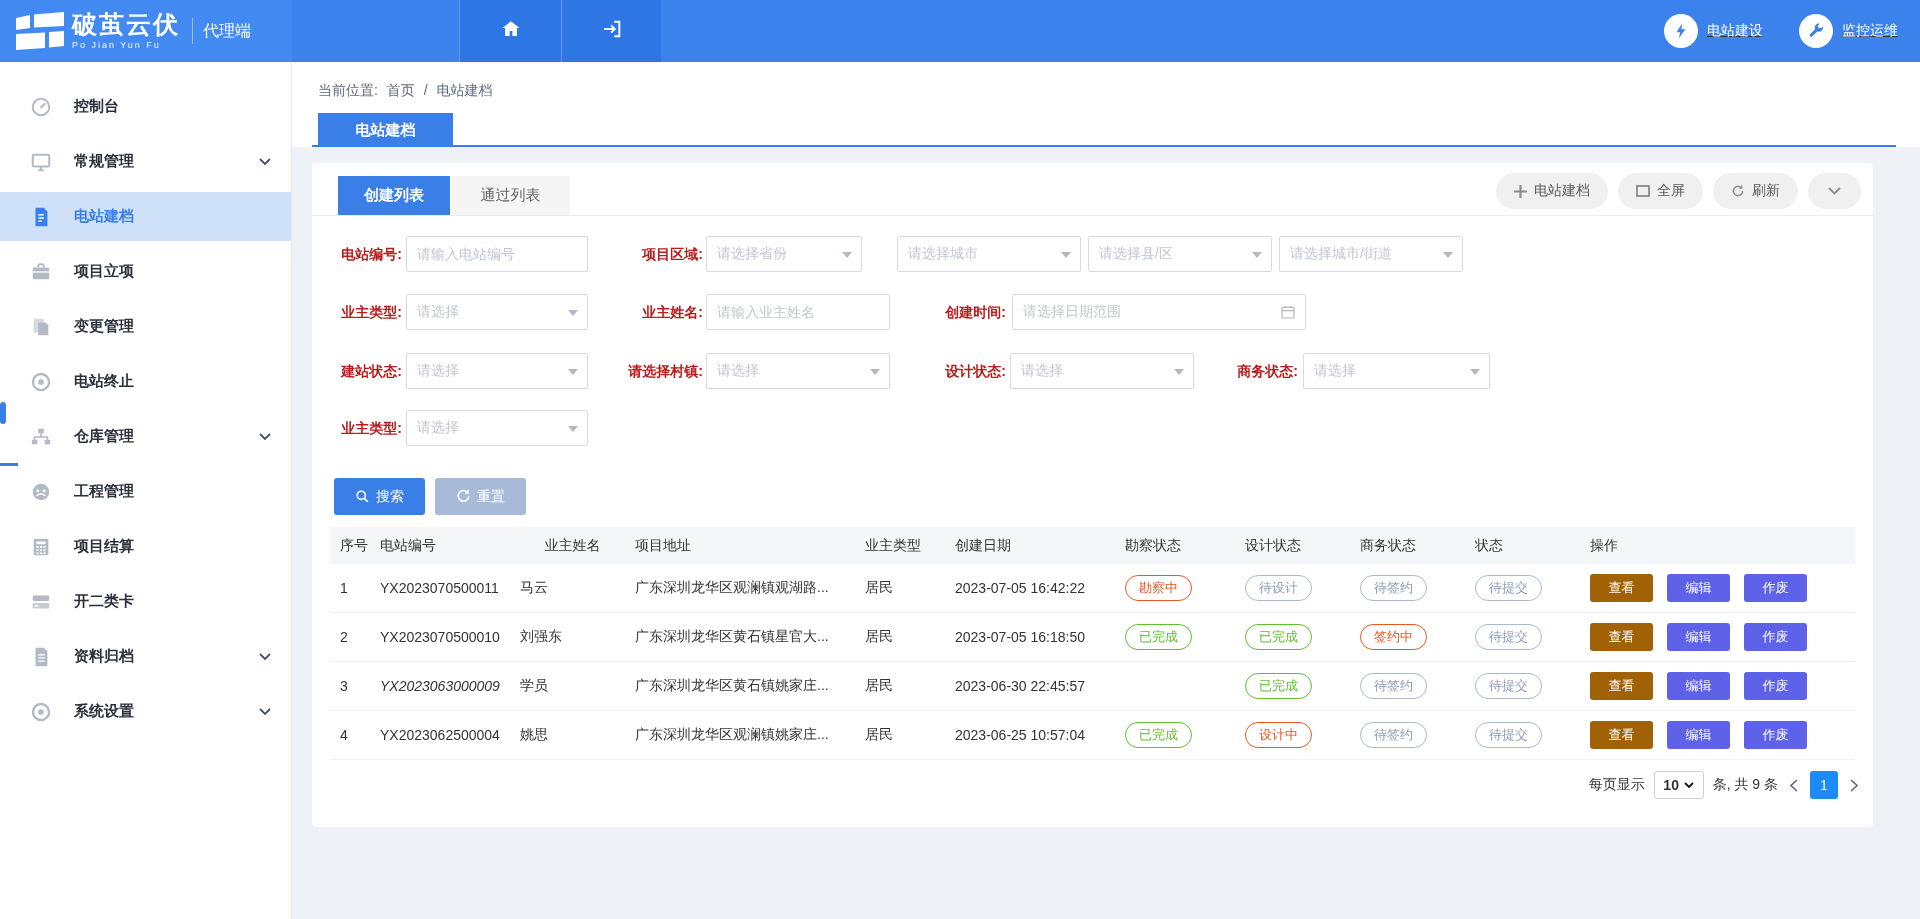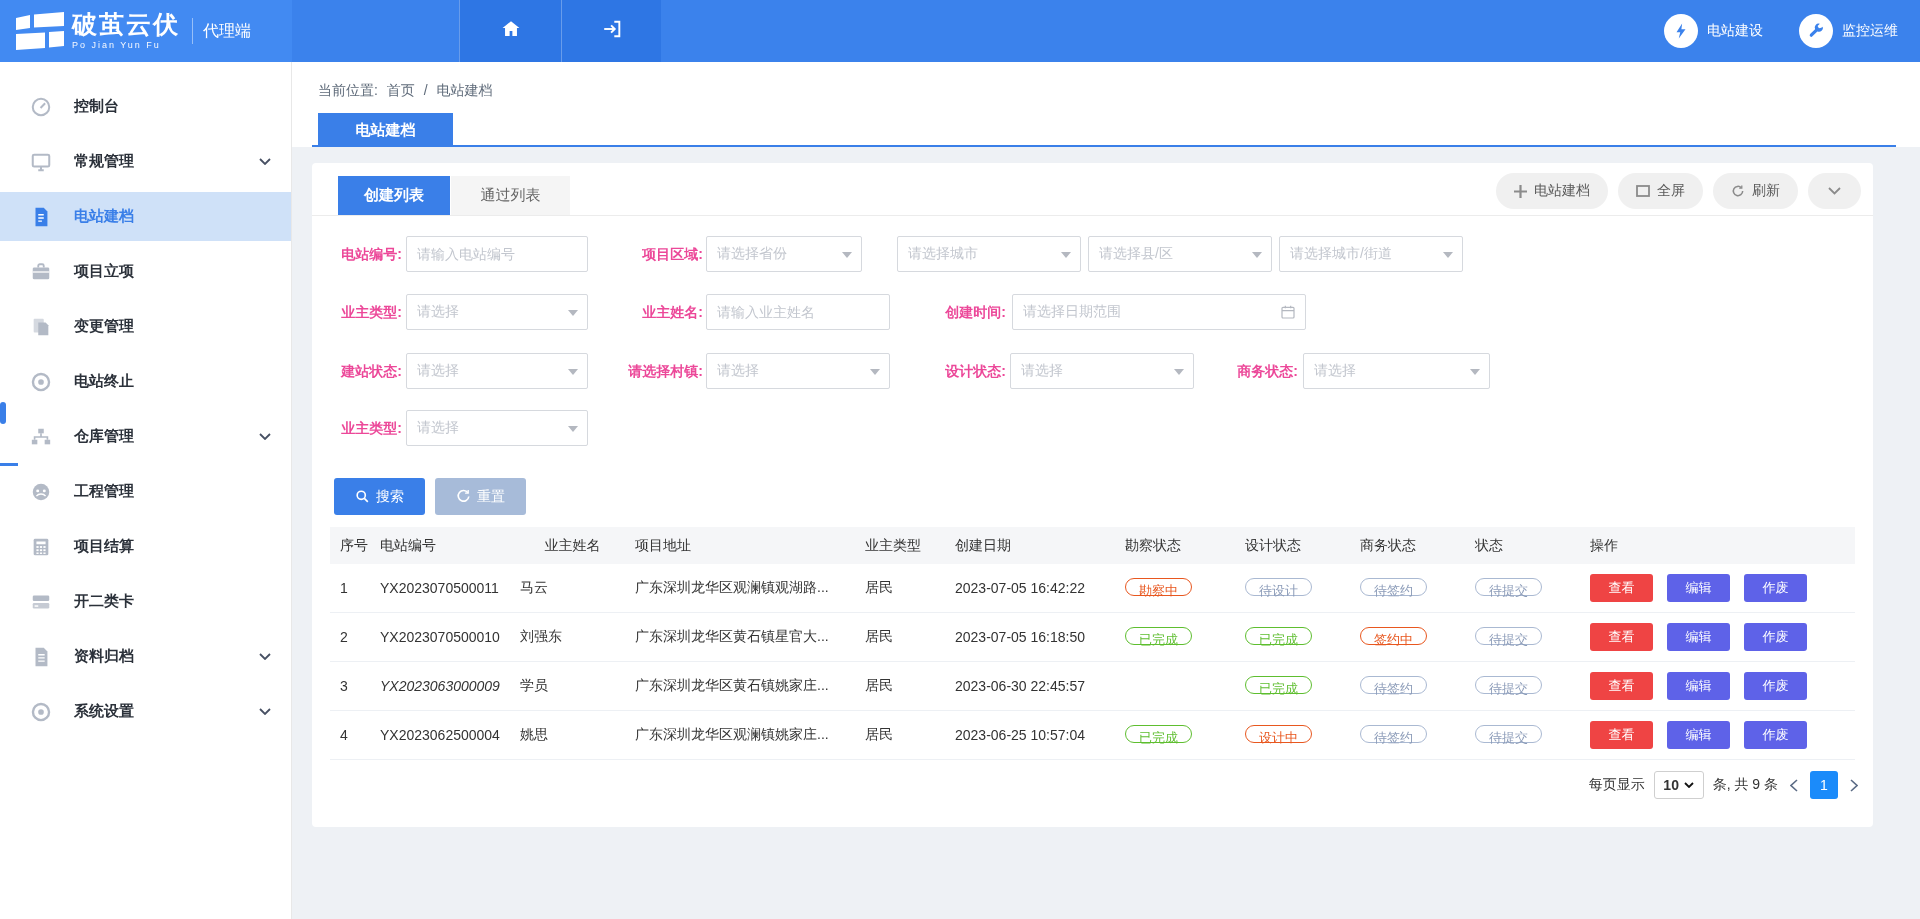--- a/index.html
+++ b/index.html
@@ -20,21 +20,21 @@
   .portal-label { color:#fff; font-size:16px; }
   .tb-section { position:absolute; top:0; height:62px; background:#2e76e4; display:flex; align-items:center; justify-content:center; }
   .tb-user { left:292px; width:167px; }
   .tb-home { left:459px; width:102px; border-left:1px solid rgba(255,255,255,.28); }
   .tb-logout { left:561px; width:100px; border-left:1px solid rgba(255,255,255,.28); }
   .avatar-circle { width:36px; height:36px; border-radius:50%; background:#fff; display:flex; align-items:center; justify-content:center; margin-right:10px; }
   .avatar-circle svg { width:22px; height:22px; }
   .tb-username { color:#fff; font-size:15px; font-weight:700; }
   .tb-icon svg { width:22px; height:22px; }
   .tb-right { position:absolute; right:22px; top:0; height:62px; display:flex; align-items:center; gap:36px; }
-  .tb-nav-item { display:flex; align-items:center; gap:9px; cursor:pointer; }
+  .tb-nav-item { display:flex; align-items:center; gap:9px; cursor:pointer;text-decoration:underline; }
   .nav-circle { width:34px; height:34px; border-radius:50%; background:#fff; display:flex; align-items:center; justify-content:center; }
   .nav-circle svg { width:18px; height:18px; }
   .tb-nav-label { color:#fff; font-size:14px; }
   
   .sidebar { position:absolute; left:0; top:62px; width:292px; height:857px; background:#fff; border-right:1px solid #e8e8e8; z-index:20; }
   .side-item { position:relative; height:49px; margin-bottom:6px; display:flex; align-items:center; cursor:pointer; }
   .side-list { padding-top:20px; }
   .side-icon { width:22px; height:22px; margin-left:30px; color:#b3bac6; flex:none; }
   .side-icon svg { width:22px; height:22px; display:block; }
   .side-label { margin-left:22px; font-size:15px; font-weight:700; color:#2b313a; }
@@ -54,44 +54,44 @@
   .card-tab { position:absolute; top:13px; height:39px; display:flex; align-items:center; justify-content:center; font-size:15px; cursor:pointer; }
   .card-tab.t1 { left:26px; width:112px; background:#3a7fe8; color:#fff; font-weight:700; }
   .card-tab.t2 { left:139px; width:119px; background:#f5f5f5; color:#666; }
   .tabs-border { position:absolute; left:0; top:52px; width:100%; height:1px; background:#ececec; }
   .toolbar { position:absolute; top:10px; right:12px; display:flex; gap:10px; }
   .pill-btn { height:36px; border-radius:18px; background:#f0f0f0; border:none; color:#595959; font-size:14px; display:flex; align-items:center; gap:7px; padding:0 18px; cursor:pointer; font-family:inherit; }
   .pill-btn svg { color:#8b8b8b; }
   .pill-btn.sm { padding:0 20px; }
   
   .frow { position:absolute; left:0; right:0; height:36px; }
-  .f-label { position:absolute; top:0; height:36px; line-height:36px; font-size:14px; font-weight:700; color:#ec4899; text-align:right; white-space:nowrap; }
+  .f-label { position:absolute; top:0; height:36px; line-height:36px; font-size:14px; font-weight:700; color:#b91c1c; text-align:right; white-space:nowrap; }
   .ctrl { position:absolute; top:0; height:36px; border:1px solid #d6d9de; border-radius:2px; background:#fff; }
   .ctrl input { width:100%; height:34px; border:none; outline:none; padding:0 10px; font-size:14px; color:#333; background:transparent; font-family:inherit; }
   .ctrl input::placeholder { color:#c2c6ce; }
   .selectbox { display:flex; align-items:center; padding:0 26px 0 10px; cursor:pointer; }
   .selectbox .ph { color:#c2c6ce; font-size:14px; white-space:nowrap; overflow:hidden; }
   .sel-arrow { position:absolute; right:9px; top:15px; width:0; height:0; border-left:5px solid transparent; border-right:5px solid transparent; border-top:6px solid #b4b8c0; }
   .datebox { display:flex; align-items:center; padding:0 34px 0 10px; cursor:pointer; }
   .datebox .ph { color:#c2c6ce; font-size:14px; }
   .date-icon { position:absolute; right:9px; top:9px; color:#b4b8c0; }
   .btn-row { position:absolute; top:315px; left:0; height:37px; }
   .search-btn { position:absolute; left:22px; top:0; width:91px; height:37px; background:#3a7fe8; border:none; border-radius:3px; color:#fff; font-size:14px; display:flex; align-items:center; justify-content:center; gap:6px; cursor:pointer; font-family:inherit; }
   .reset-btn { position:absolute; left:123px; top:0; width:91px; height:37px; background:#a7bbd9; border:none; border-radius:3px; color:#fff; font-size:14px; display:flex; align-items:center; justify-content:center; gap:6px; cursor:pointer; font-family:inherit; }
   
   .table { position:absolute; left:18px; right:18px; top:364px; }
   .trow { display:flex; align-items:center; height:49px; border-bottom:1px solid #edf0f4; }
   .trow.head { height:37px; background:#f5f6f8; border-bottom:none; }
   .tcell { flex:none; padding-left:10px; font-size:14px; color:#333; white-space:nowrap; overflow:hidden; }
-  .pill { display:inline-block; height:18px; line-height:24px; padding:0 13px; border-radius:13px; font-size:13px; border:1px solid; background:#fff; }
+  .pill { display:inline-block; height:26px; line-height:24px; padding:0 13px; border-radius:13px; font-size:13px; border:1px solid; background:#fff; }
   .pill.orange { color:#e8571f; border-color:#e8571f; }
   .pill.green { color:#5ebe2f; border-color:#5ebe2f; }
   .pill.pending { color:#8b9bb8; border-color:#aab9d2; }
   .act-btn { width:63px; height:28px; border:none; border-radius:3px; color:#fff; font-size:13px; margin-right:14px; cursor:pointer; font-family:inherit; }
-  .act-view { background:#ef4444; }
+  .act-view { background:#a16207; }
   .act-purple { background:#5e62e8; }
   
   .pagination { position:absolute; right:12px; top:607px; height:30px; display:flex; align-items:center; gap:9px; font-size:14px; color:#333; }
   .pp-select { width:50px; height:28px; border:1px solid #cfcfcf; border-radius:3px; display:flex; align-items:center; justify-content:center; gap:5px; font-weight:700; cursor:pointer; background:#fff; }
   .pg-chevron { color:#5b6b85; display:flex; align-items:center; cursor:pointer; padding:0 3px; }
   .pg-num { width:28px; height:28px; background:#1b8bfa; color:#fff; border-radius:3px; display:flex; align-items:center; justify-content:center; font-size:14px; cursor:pointer; }
 </style>
 </head>
 <body>
 

